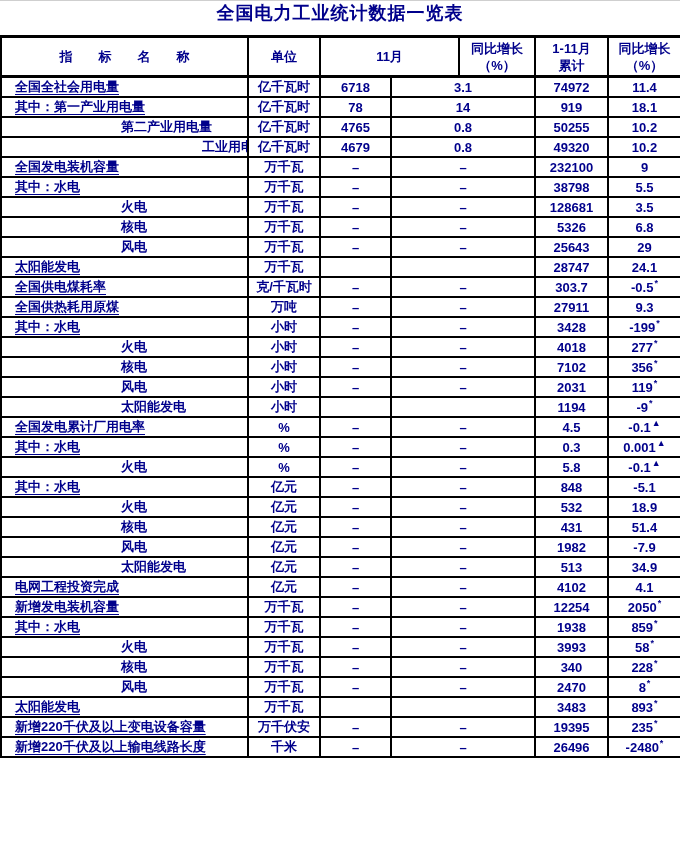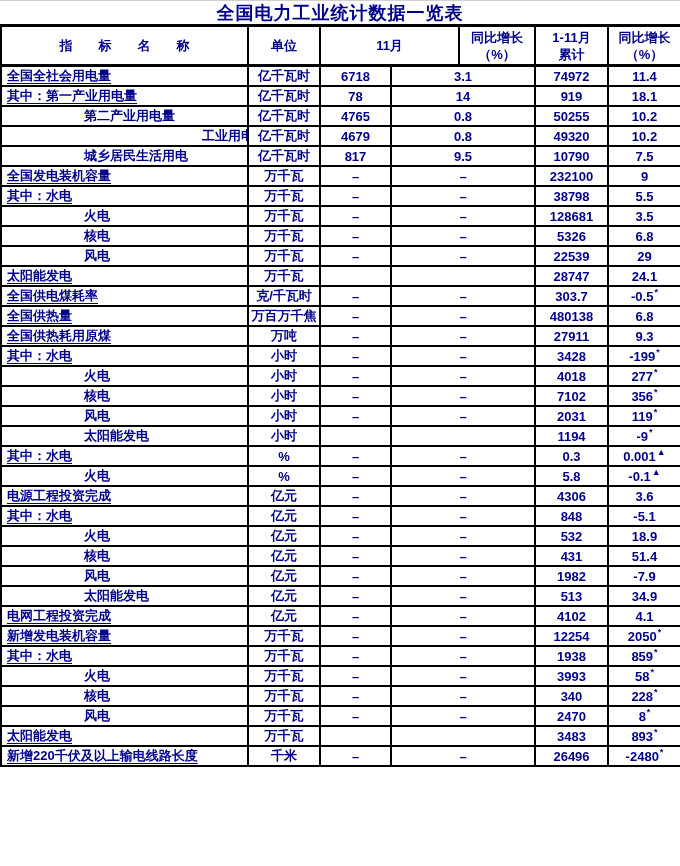--- a/index.html
+++ b/index.html
@@ -3,41 +3,41 @@
 <meta charset="utf-8">
 <style>
   * { box-sizing: border-box; }
   html, body { margin: 0; padding: 0; background: #ffffff; }
   body {
     width: 680px; height: 866px; overflow: hidden;
     font-family: "Liberation Sans", "DejaVu Sans", sans-serif;
     border-top: 1px solid #cfcfcf;
   }
   .title {
-    height: 23px; line-height: 24px;
+    height: 34px; line-height: 24px;
     text-align: center; font-weight: bold; font-size: 18px;
     color: #00008B; letter-spacing: 1px;
   }
   table.stats {
     border-collapse: collapse; table-layout: fixed;
     width: 680px;
   }
   td {
     border: 2px solid #000;
     color: #00008B; font-weight: bold; font-size: 13px;
     padding: 0; text-align: center; vertical-align: middle;
     overflow: hidden; white-space: nowrap;
   }
   thead td {
     height: 40px; line-height: 17px;
     border-top: 3px solid #000; border-bottom: 3px solid #000;
   }
   tbody tr { height: 20px; }
-  td.c-label { text-align: left; padding-left: 5px; }
-  td.c-label.lvl2 { padding-left: 82px; }
+  td.c-label { text-align: left; padding-left: 13px; }
+  td.c-label.lvl2 { padding-left: 119px; }
   td.c-label.lvl3 { padding-left: 200px; }
   td.c-label.u { text-decoration: underline; text-underline-offset: 3px; text-decoration-thickness: 1px; }
   .hdr-ind { letter-spacing: 0; }
   .mark { font-size: 9px; vertical-align: super; line-height: 0; margin-left: 1px; }
 </style>
 </head>
 <body>
 
 <div class="title">全国电力工业统计数据一览表</div>
 
@@ -97,28 +97,20 @@
   </tr>
       <tr>
     <td class="c-label lvl3">工业用电</td>
     <td>亿千瓦时</td>
     <td>4679</td>
     <td colspan="2">0.8</td>
     <td>49320</td>
     <td>10.2</td>
   </tr>
       <tr>
-    <td class="c-label lvl2">城乡居民生活用电</td>
-    <td>亿千瓦时</td>
-    <td>817</td>
-    <td colspan="2">9.5</td>
-    <td>10790</td>
-    <td>7.5</td>
-  </tr>
-      <tr>
     <td class="c-label lvl0 u">全国发电装机容量</td>
     <td>万千瓦</td>
     <td>–</td>
     <td colspan="2">–</td>
     <td>232100</td>
     <td>9</td>
   </tr>
       <tr>
     <td class="c-label lvl1 u">其中：水电</td>
     <td>万千瓦</td>
@@ -141,48 +133,40 @@
     <td>–</td>
     <td colspan="2">–</td>
     <td>5326</td>
     <td>6.8</td>
   </tr>
       <tr>
     <td class="c-label lvl2">风电</td>
     <td>万千瓦</td>
     <td>–</td>
     <td colspan="2">–</td>
-    <td>22539</td>
+    <td>25643</td>
     <td>29</td>
   </tr>
       <tr>
     <td class="c-label lvl0 u">太阳能发电</td>
     <td>万千瓦</td>
     <td></td>
     <td colspan="2"></td>
     <td>28747</td>
     <td>24.1</td>
   </tr>
       <tr>
     <td class="c-label lvl0 u">全国供电煤耗率</td>
     <td>克/千瓦时</td>
     <td>–</td>
     <td colspan="2">–</td>
     <td>303.7</td>
     <td>-0.5<span class="mark">*</span></td>
   </tr>
       <tr>
-    <td class="c-label lvl0 u">全国供热量</td>
-    <td>万百万千焦</td>
-    <td>–</td>
-    <td colspan="2">–</td>
-    <td>480138</td>
-    <td>6.8</td>
-  </tr>
-      <tr>
     <td class="c-label lvl0 u">全国供热耗用原煤</td>
     <td>万吨</td>
     <td>–</td>
     <td colspan="2">–</td>
     <td>27911</td>
     <td>9.3</td>
   </tr>
       <tr>
     <td class="c-label lvl1 u">其中：水电</td>
     <td>小时</td>
@@ -217,42 +201,42 @@
   </tr>
       <tr>
     <td class="c-label lvl2">太阳能发电</td>
     <td>小时</td>
     <td></td>
     <td colspan="2"></td>
     <td>1194</td>
     <td>-9<span class="mark">*</span></td>
   </tr>
       <tr>
+    <td class="c-label lvl0 u">全国发电累计厂用电率</td>
+    <td>%</td>
+    <td>–</td>
+    <td colspan="2">–</td>
+    <td>4.5</td>
+    <td>-0.1<span class="mark">▲</span></td>
+  </tr>
+      <tr>
     <td class="c-label lvl1 u">其中：水电</td>
     <td>%</td>
     <td>–</td>
     <td colspan="2">–</td>
     <td>0.3</td>
     <td>0.001<span class="mark">▲</span></td>
   </tr>
       <tr>
     <td class="c-label lvl2">火电</td>
     <td>%</td>
     <td>–</td>
     <td colspan="2">–</td>
     <td>5.8</td>
     <td>-0.1<span class="mark">▲</span></td>
-  </tr>
-      <tr>
-    <td class="c-label lvl0 u">电源工程投资完成</td>
-    <td>亿元</td>
-    <td>–</td>
-    <td colspan="2">–</td>
-    <td>4306</td>
-    <td>3.6</td>
   </tr>
       <tr>
     <td class="c-label lvl1 u">其中：水电</td>
     <td>亿元</td>
     <td>–</td>
     <td colspan="2">–</td>
     <td>848</td>
     <td>-5.1</td>
   </tr>
       <tr>
@@ -337,20 +321,28 @@
   </tr>
       <tr>
     <td class="c-label lvl0 u">太阳能发电</td>
     <td>万千瓦</td>
     <td></td>
     <td colspan="2"></td>
     <td>3483</td>
     <td>893<span class="mark">*</span></td>
   </tr>
       <tr>
+    <td class="c-label lvl0 u">新增220千伏及以上变电设备容量</td>
+    <td>万千伏安</td>
+    <td>–</td>
+    <td colspan="2">–</td>
+    <td>19395</td>
+    <td>235<span class="mark">*</span></td>
+  </tr>
+      <tr>
     <td class="c-label lvl0 u">新增220千伏及以上输电线路长度</td>
     <td>千米</td>
     <td>–</td>
     <td colspan="2">–</td>
     <td>26496</td>
     <td>-2480<span class="mark">*</span></td>
   </tr>
     </tbody>
 </table>
 

